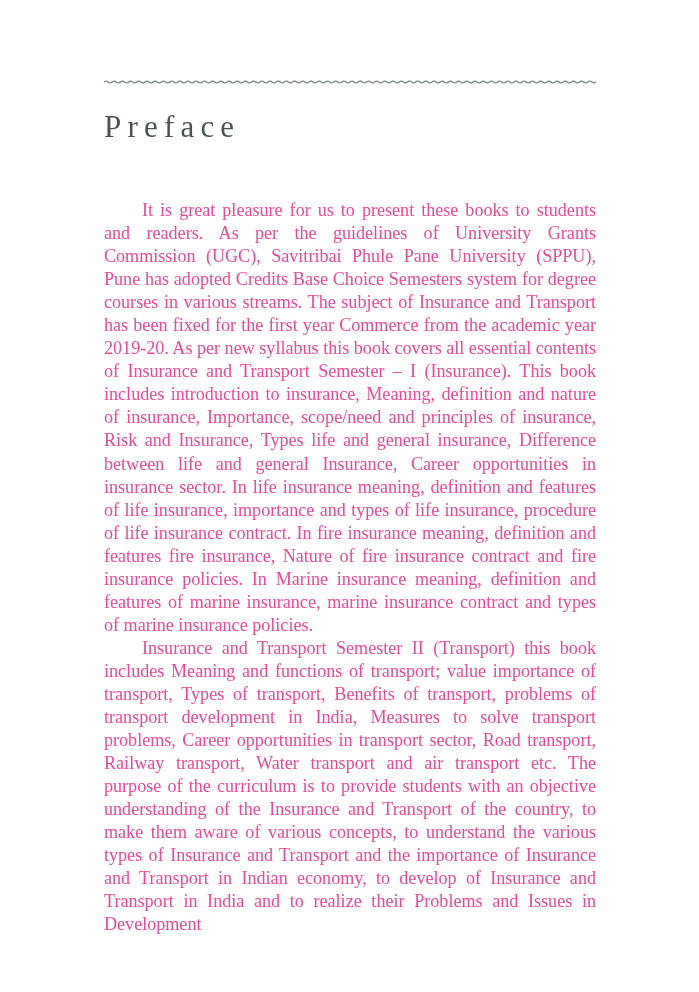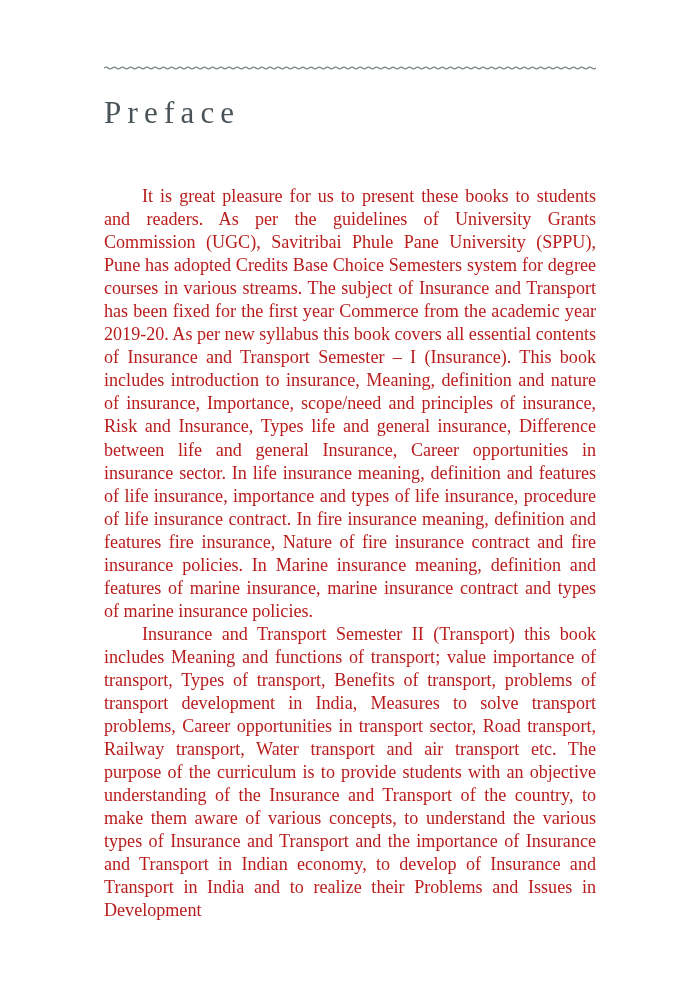--- a/index.html
+++ b/index.html
@@ -8,21 +8,21 @@
       background: #ffffff;
     }
     body {
       width: 699px;
       height: 992px;
       position: relative;
       overflow: hidden;
     }
     .page {
       position: absolute;
-      left: 0; top: 2px;
+      left: 0; top: 16px;
       width: 699px;
       height: 831px;
       background: #ffffff;
     }
     .wavy-rule {
       position: absolute;
       left: 104px;
       top: 61px;
       width: 492px;
       height: 10px;
@@ -40,21 +40,21 @@
       line-height: 36px;
     }
     .body-text {
       position: absolute;
       left: 104px;
       top: 183px;
       width: 492px;
       font-family: "Liberation Serif", "DejaVu Serif", serif;
       font-size: 18.1px;
       line-height: 23.05px;
-      color: #b91c1c;
+      color: #ec4899;
       text-align: justify;
     }
     .body-text p {
       margin: 0;
       text-indent: 38px;
       text-align: justify;
     }
     .page-number {
       position: absolute;
       left: 0;

